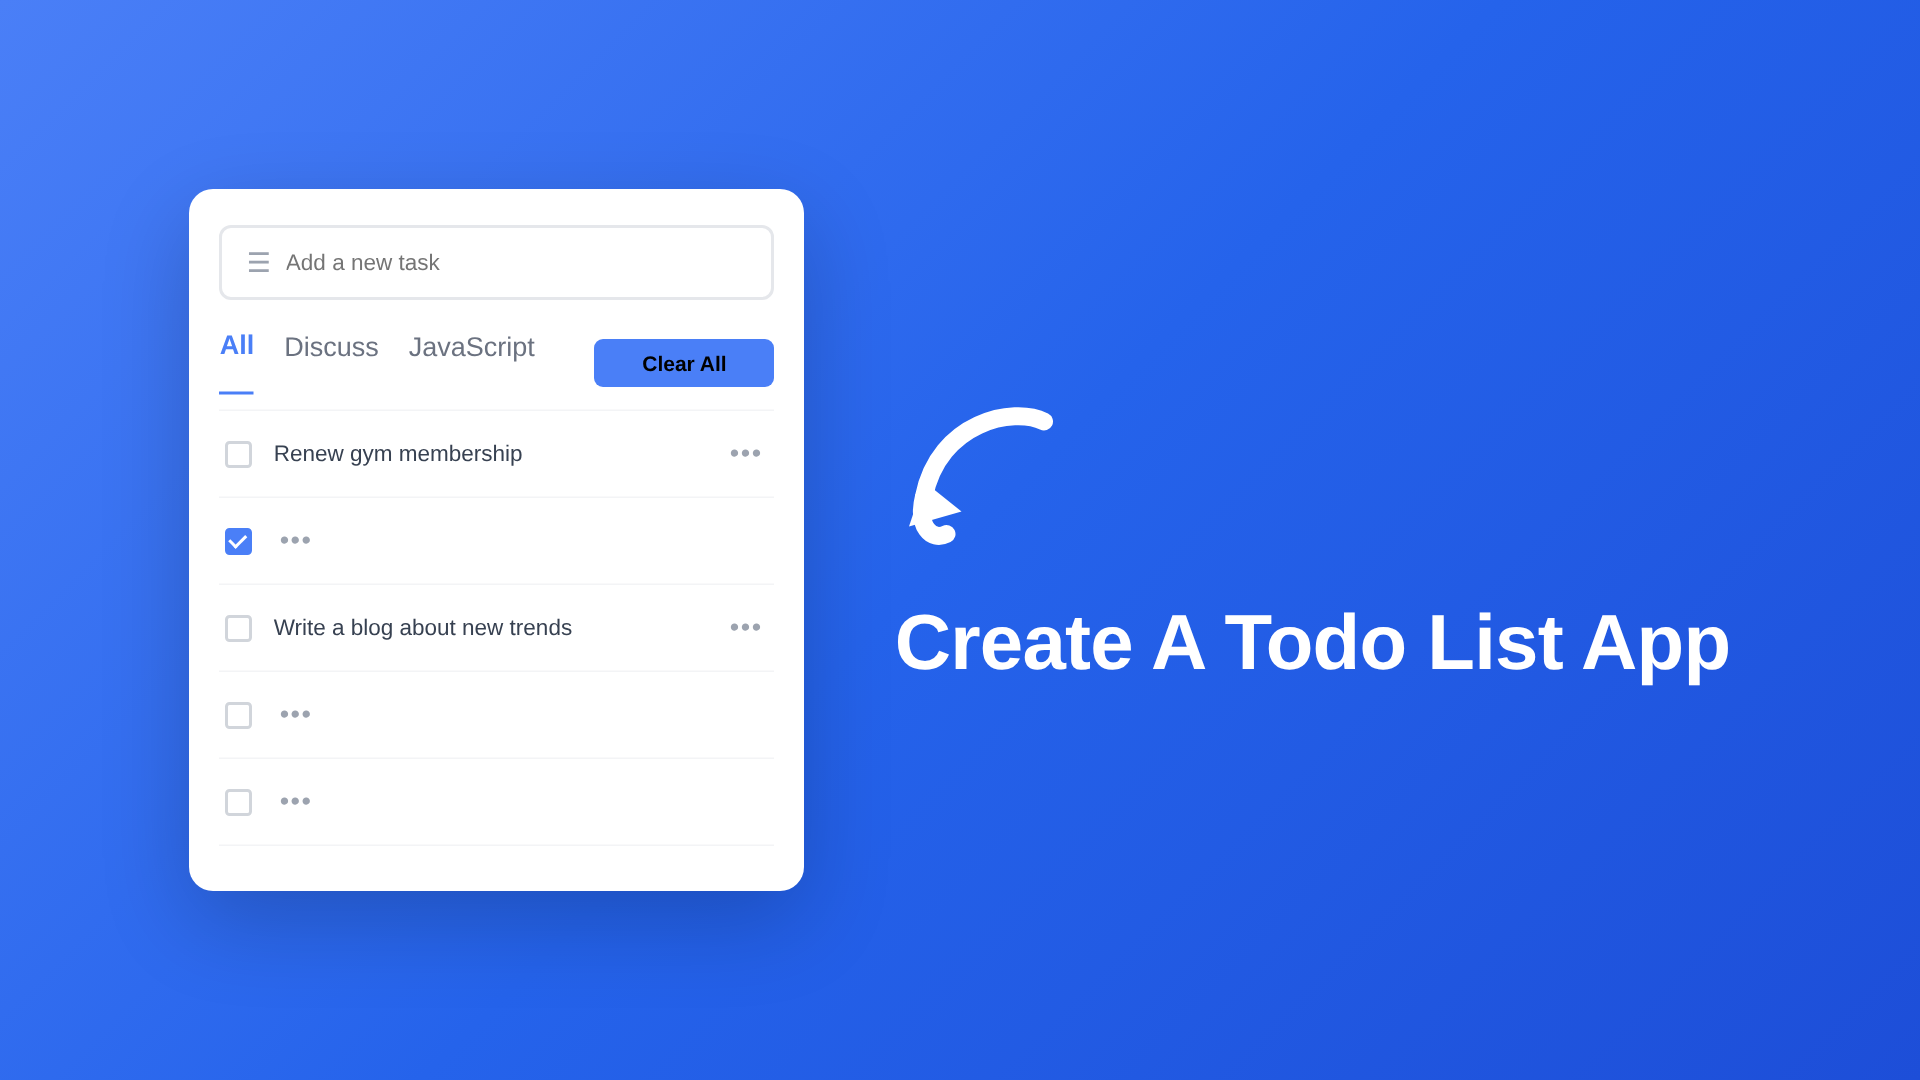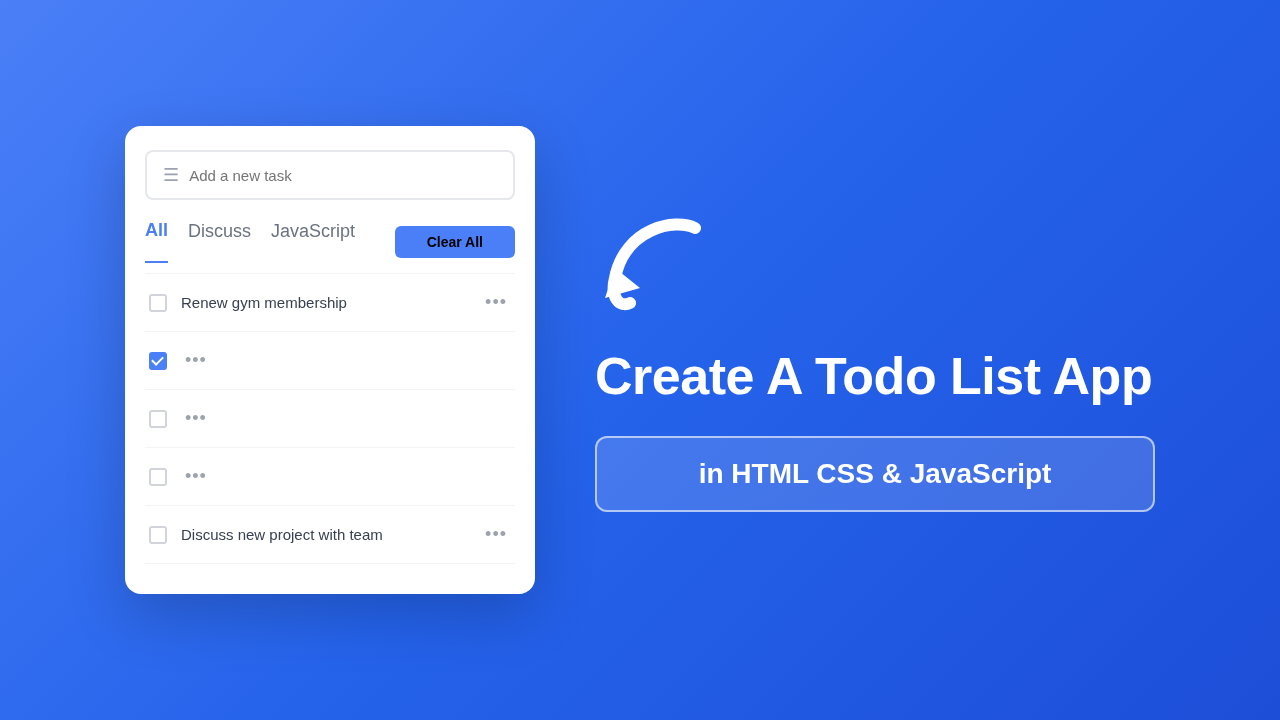--- a/index.html
+++ b/index.html
@@ -245,44 +245,43 @@
         <span class="task-dots">•••</span>
       </li>
 
       <li class="task-item">
         <input type="checkbox" class="task-checkbox" checked="" style="">
         <span class="task-dots">•••</span>
       </li>
 
       <li class="task-item">
         <input type="checkbox" class="task-checkbox" style="">
-        <span class="task-dots">•••</span>
-      </li>
-
-      <li class="task-item">
-        <input type="checkbox" class="task-checkbox" style="">
-        <span class="task-dots">•••</span>
-      </li>
-
-      <li class="task-item">
-        <input type="checkbox" class="task-checkbox" style="">
-        <span class="task-text">Discuss new project with team</span>
+        <span class="task-text">Write a blog about new trends</span>
+        <span class="task-dots">•••</span>
+      </li>
+
+      <li class="task-item">
+        <input type="checkbox" class="task-checkbox" style="">
+        <span class="task-dots">•••</span>
+      </li>
+
+      <li class="task-item">
+        <input type="checkbox" class="task-checkbox" style="">
         <span class="task-dots">•••</span>
       </li>
 
     </ul>
   </div>
 
   <div class="right-content">
 
     <div class="arrow-container">
       <svg class="arrow-svg" viewBox="0 0 120 110" fill="none" xmlns="http://www.w3.org/2000/svg">
         <path d="M 100 20 C 80 10, 30 20, 20 70 C 15 90, 25 100, 35 95" stroke="white" stroke-width="12" fill="none" stroke-linecap="round"></path>
         <polygon points="20,60 10,90 45,80" fill="white"></polygon>
       </svg>
     </div>
 
     <div class="title-text">Create A Todo List App</div>
 
-    <div class="subtitle-badge">in HTML CSS &amp; JavaScript</div>
 
   </div>
 </div>
 
 </body></html>

